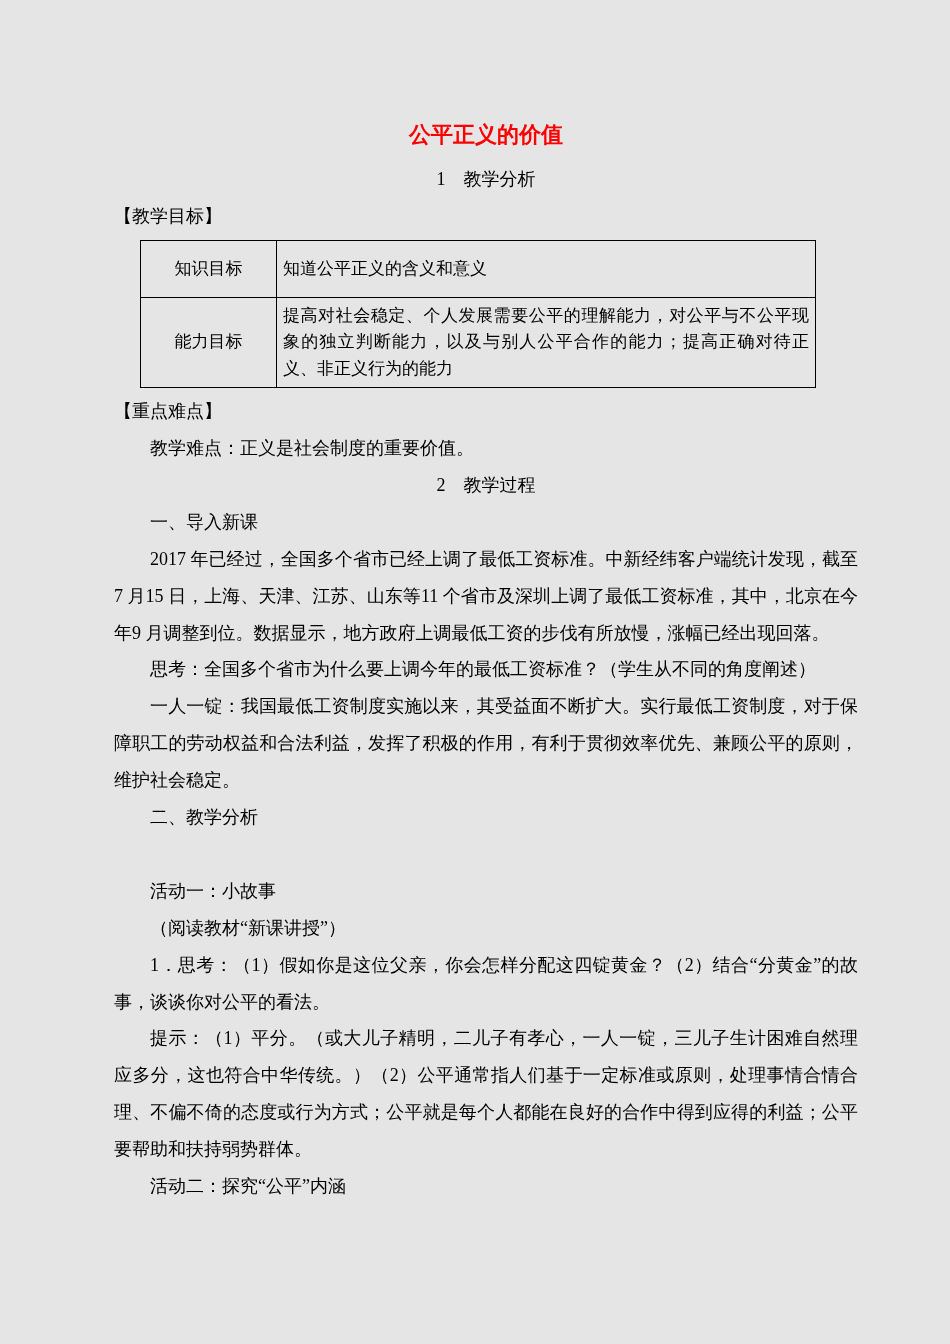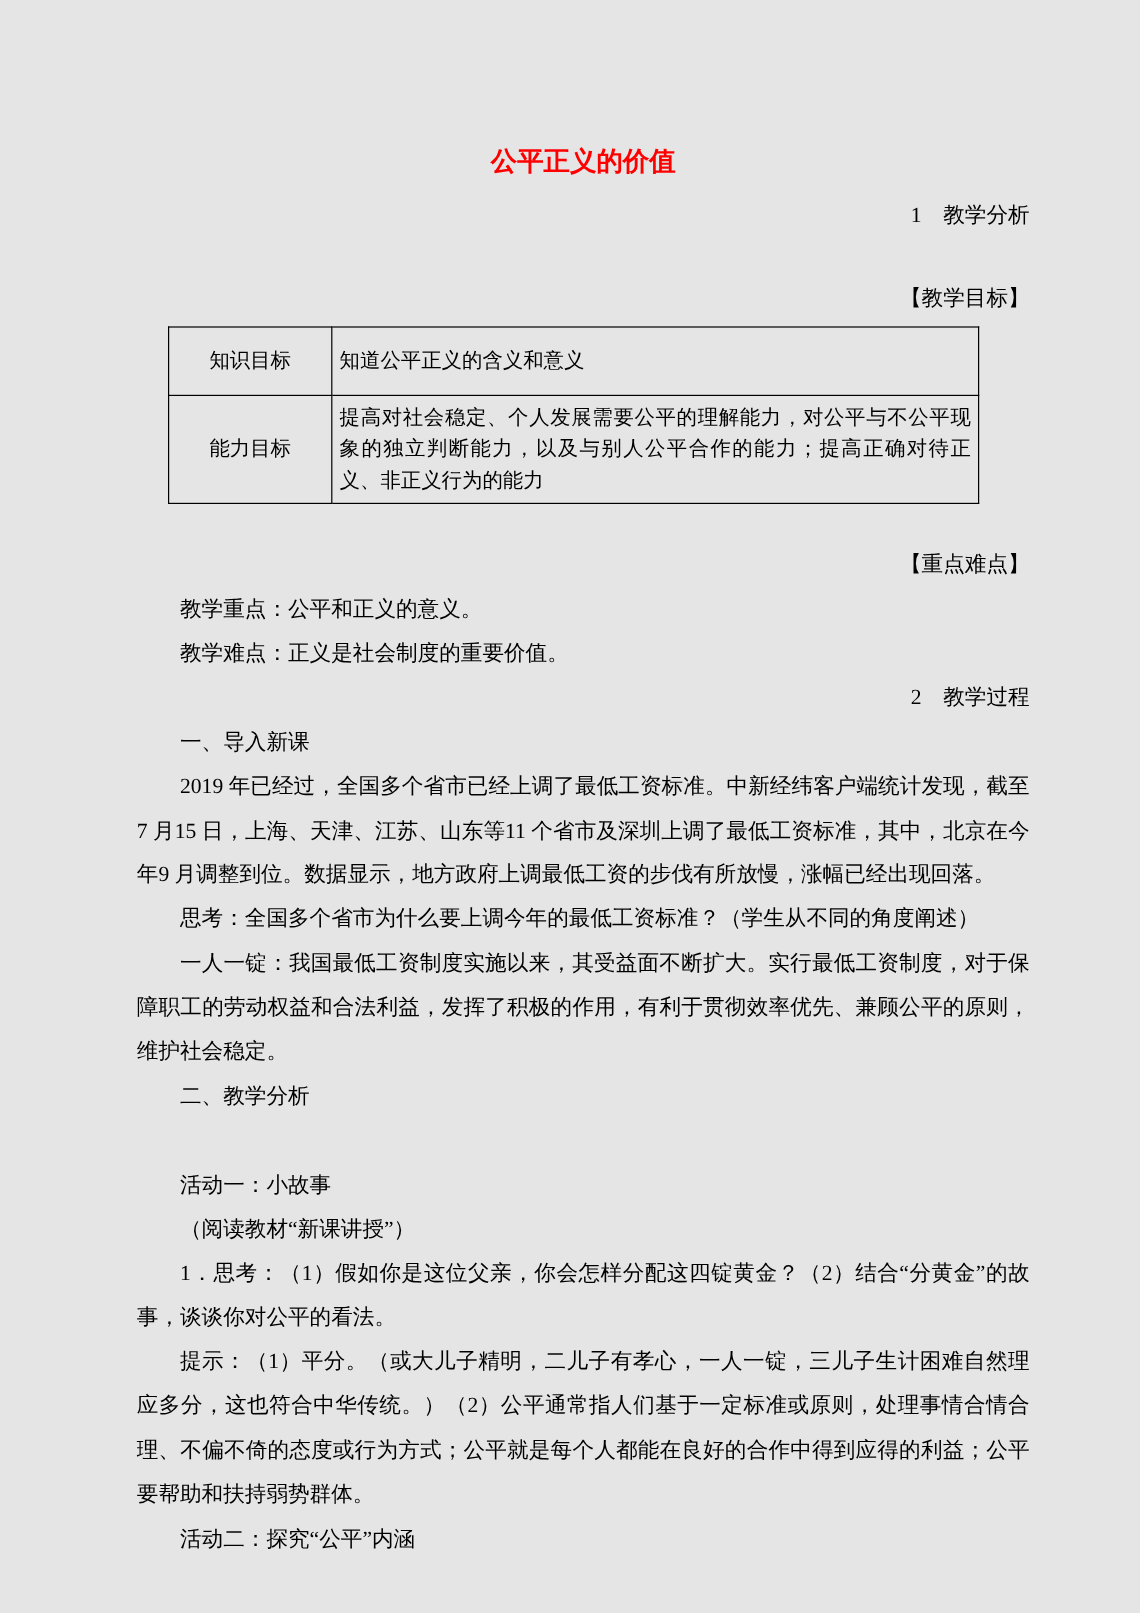--- a/index.html
+++ b/index.html
@@ -15,26 +15,25 @@
   }
   .doc-title {
     text-align: center;
     color: #ff0000;
     font-size: 22px;
     font-weight: bold;
     line-height: 1.5;
     margin-bottom: 10px;
   }
   .center-heading {
-    text-align: right;
+    text-align: center;
   }
   .bracket-heading {
-    text-align: right;
+    text-align: left;
     text-indent: 0;
-    margin-top: 32px;
   }
   .para {
     text-align: justify;
     text-indent: 2em;
   }
   .gap-before { margin-top: 37px; }
   table.obj-table {
     border-collapse: collapse;
     margin: 5px 0 5px 26px;
     width: 676px;
@@ -76,28 +75,27 @@
       </tr>
       <tr>
         <td class="lbl-cell">能力目标</td>
         <td class="cnt-cell">提高对社会稳定、个人发展需要公平的理解能力，对公平与不公平现象的独立判断能力，以及与别人公平合作的能力；提高正确对待正义、非正义行为的能力</td>
       </tr>
     </tbody>
   </table>
 
   <div class="bracket-heading">【重点难点】</div>
 
-  <p class="para">教学重点：公平和正义的意义。</p>
 
   <p class="para">教学难点：正义是社会制度的重要价值。</p>
 
   <div class="center-heading">2　教学过程</div>
 
   <p class="para">一、导入新课</p>
-  <p class="para">2019 年已经过，全国多个省市已经上调了最低工资标准。中新经纬客户端统计发现，截至7 月15 日，上海、天津、江苏、山东等11 个省市及深圳上调了最低工资标准，其中，北京在今年9 月调整到位。数据显示，地方政府上调最低工资的步伐有所放慢，涨幅已经出现回落。</p>
+  <p class="para">2017 年已经过，全国多个省市已经上调了最低工资标准。中新经纬客户端统计发现，截至7 月15 日，上海、天津、江苏、山东等11 个省市及深圳上调了最低工资标准，其中，北京在今年9 月调整到位。数据显示，地方政府上调最低工资的步伐有所放慢，涨幅已经出现回落。</p>
   <p class="para">思考：全国多个省市为什么要上调今年的最低工资标准？（学生从不同的角度阐述）</p>
   <p class="para">一人一锭：我国最低工资制度实施以来，其受益面不断扩大。实行最低工资制度，对于保障职工的劳动权益和合法利益，发挥了积极的作用，有利于贯彻效率优先、兼顾公平的原则，维护社会稳定。</p>
   <p class="para">二、教学分析</p>
   <p class="para gap-before">活动一：小故事</p>
   <p class="para">（阅读教材“新课讲授”）</p>
   <p class="para">1．思考：（1）假如你是这位父亲，你会怎样分配这四锭黄金？（2）结合“分黄金”的故事，谈谈你对公平的看法。</p>
   <p class="para">提示：（1）平分。（或大儿子精明，二儿子有孝心，一人一锭，三儿子生计困难自然理应多分，这也符合中华传统。）（2）公平通常指人们基于一定标准或原则，处理事情合情合理、不偏不倚的态度或行为方式；公平就是每个人都能在良好的合作中得到应得的利益；公平要帮助和扶持弱势群体。</p>
   <p class="para">活动二：探究“公平”内涵</p>
 
 </div>

